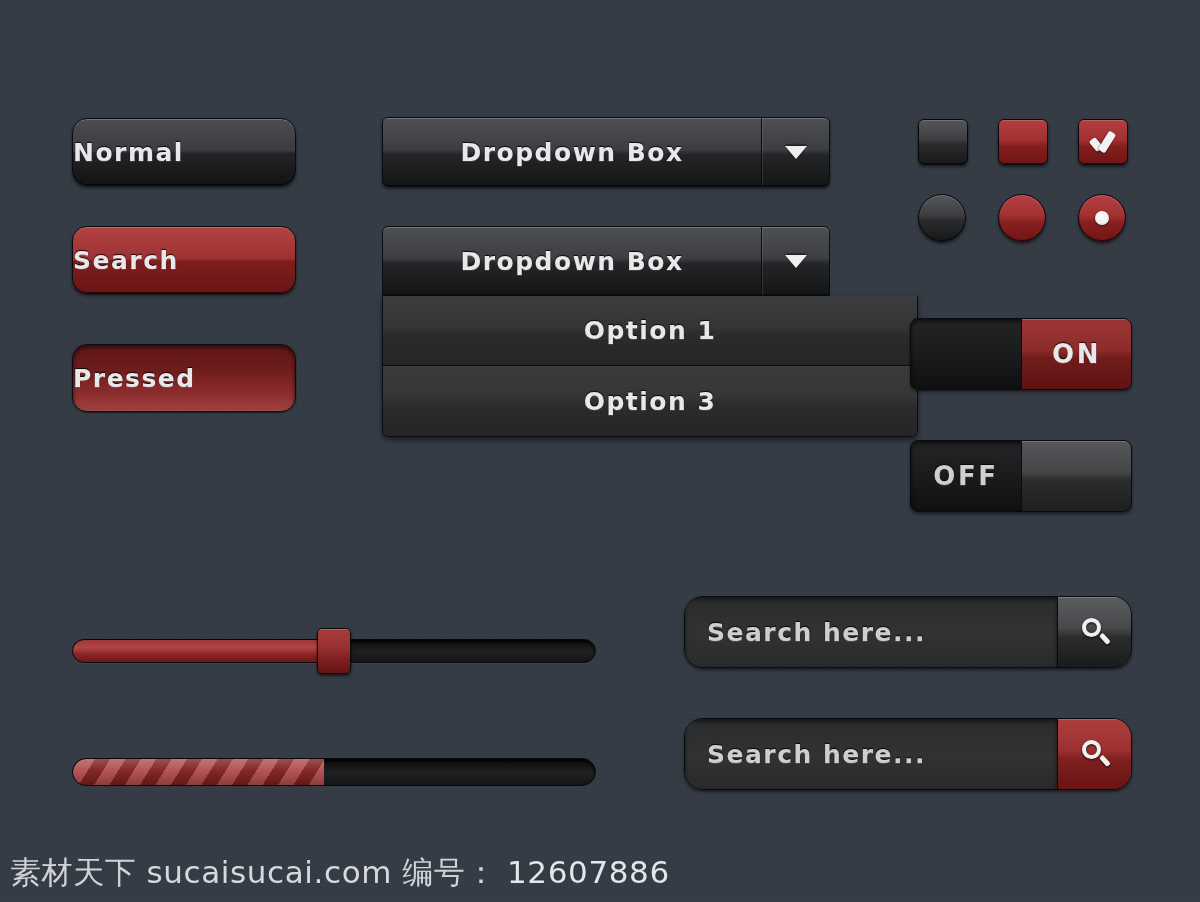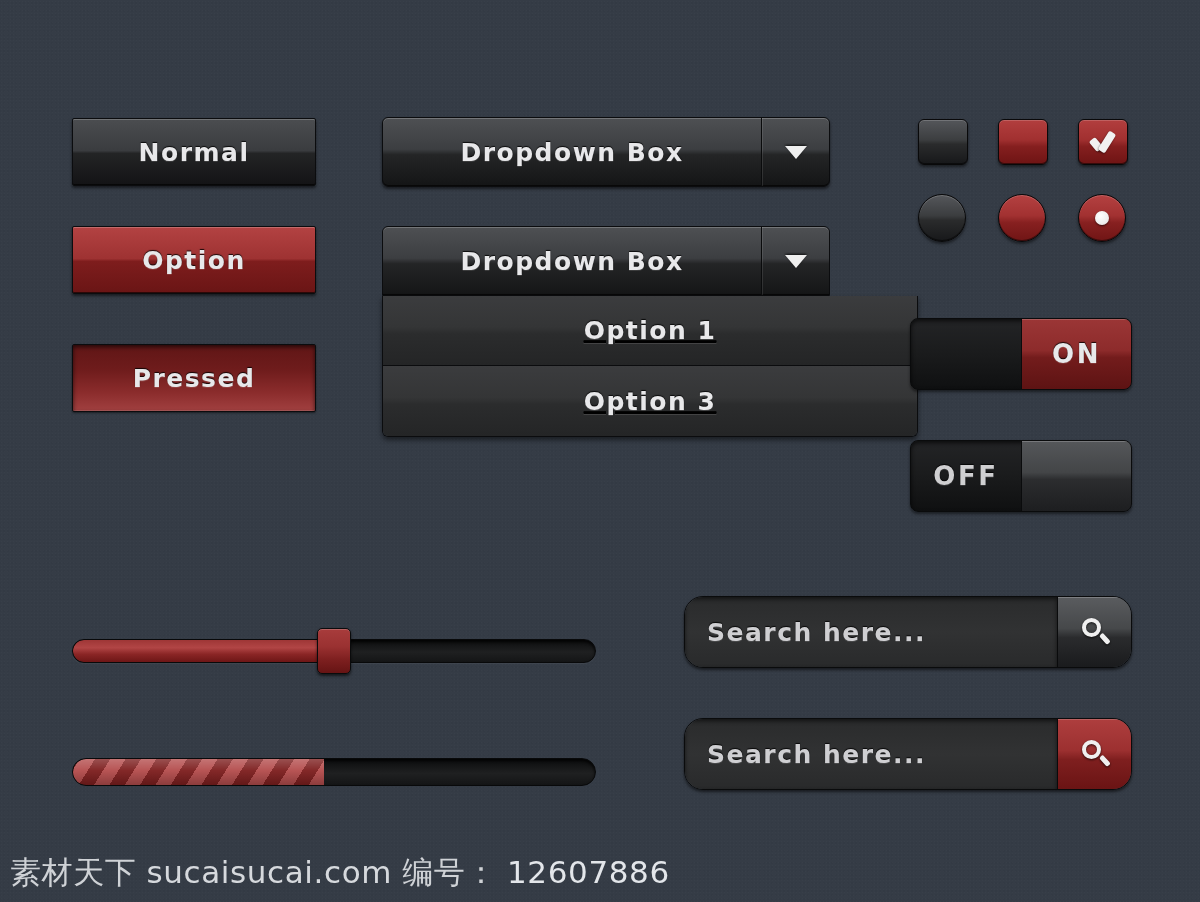--- a/index.html
+++ b/index.html
@@ -41,26 +41,25 @@
     font-weight: bold;
     letter-spacing: .06em;
     color: #e8e8ea;
     text-shadow: 0 -1px 1px rgba(0,0,0,.85), 0 1px 0 rgba(255,255,255,.12);
     white-space: nowrap;
     user-select: none;
   }
 
   
   .btn {
-    width: 244px;
+    width: 224px;
     height: 68px;
-    border-radius: 2px;
+    border-radius: 15px;
     display: flex;
     align-items: center;
-    justify-content: center;
     border: 1px solid #0b0c0e;
     box-shadow:
       inset 0 1px 0 rgba(255,255,255,.22),
       inset 0 -1px 0 rgba(0,0,0,.6),
       0 2px 3px rgba(0,0,0,.55);
     cursor: pointer;
   }
   .btn .ui-label { font-size: 25px; }
 
   .btn-normal {
@@ -122,21 +121,20 @@
     filter: drop-shadow(0 -1px 1px rgba(0,0,0,.8));
   }
 
   .dropdown-list {
     width: 536px;
     border: 1px solid #0b0c0e;
     border-top: none;
     border-radius: 0 0 6px 6px;
     overflow: hidden;
     box-shadow: 0 3px 5px rgba(0,0,0,.5);
-    text-decoration: underline;
   }
   .dd-option {
     height: 70px;
     display: flex;
     align-items: center;
     justify-content: center;
     cursor: pointer;
     border-bottom: 1px solid #0b0c0e;
     background: linear-gradient(to bottom, #3b3c3e 0%, #343536 45%, #2b2c2d 55%, #242526 100%);
   }
@@ -368,21 +366,21 @@
 
 <div id="noise-layer"></div>
 
 <div id="kit">
 
   <div class="abs btn btn-normal" style="left:72px; top:118px;">
     <span class="ui-label">Normal</span>
   </div>
 
   <div class="abs btn btn-hover" style="left:72px; top:226px;">
-    <span class="ui-label">Option</span>
+    <span class="ui-label">Search</span>
   </div>
 
   <div class="abs btn btn-pressed" style="left:72px; top:344px;">
     <span class="ui-label">Pressed</span>
   </div>
 
   <div class="abs dropdown-head" style="left:382px; top:117px;">
     <div class="dd-text">
       <span class="ui-label">Dropdown Box</span>
     </div>

